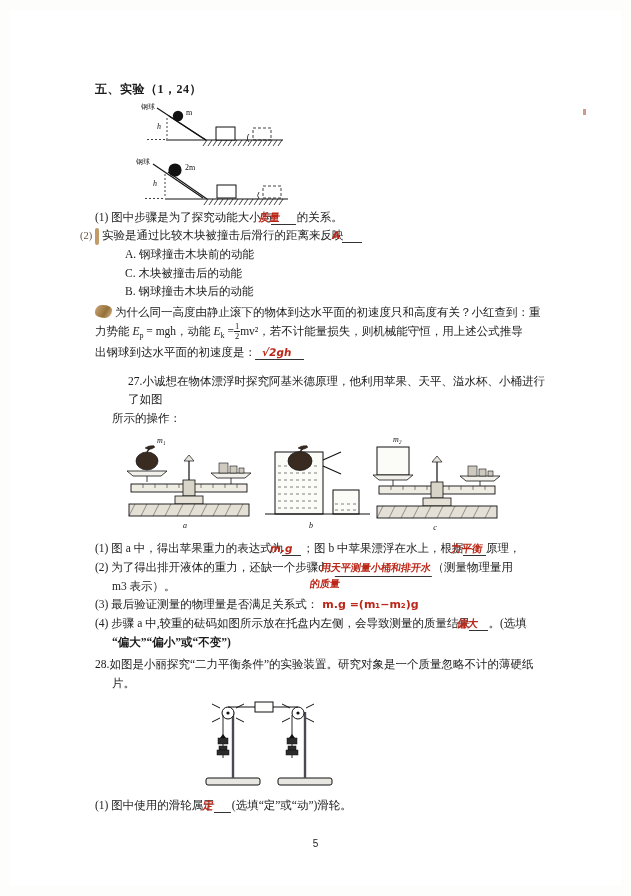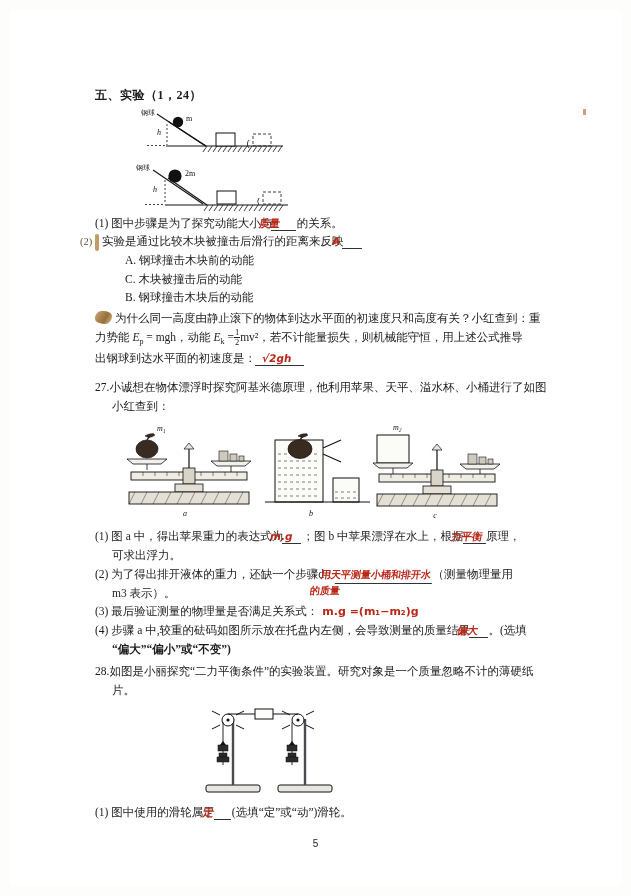--- a/index.html
+++ b/index.html
@@ -5,21 +5,21 @@
   html,body{margin:0;padding:0;background:#6e6e6e;}
   body{font-family:"Liberation Serif","DejaVu Serif",serif;}
   .page{
     position:relative;width:631px;height:896px;background:#fdfdfb;margin:0 auto;
     overflow:hidden;
   }
   .sheet{
     position:absolute;left:10px;top:10px;width:611px;height:876px;background:#ffffff;
   }
   .content{
-    position:absolute;left:85px;top:76px;width:455px;
+    position:absolute;left:85px;top:70px;width:455px;
     font-size:11.5px;line-height:1.55;color:#1b1b1b;
   }
   .sec-title{font-size:12px;font-weight:bold;letter-spacing:.5px;margin-bottom:2px;}
   .qline{font-size:11.5px;margin:0 0 1px 0;}
   .sub{padding-left:17px;text-indent:-17px;margin:1px 0;}
   .opt{padding-left:30px;margin:0.5px 0;}
   .blank-red{
     color:#bb2718;font-family:"DejaVu Sans",sans-serif;font-weight:bold;font-size:10.5px;
     border-bottom:1px solid #333;padding:0 10px 0 4px;display:inline-block;
     transform:skewX(-9deg);line-height:1.1;
@@ -164,22 +164,22 @@
       <span>力势能</span>
       <span class="mono-i">E</span><sub>p</sub>
       <span>= mgh，动能</span>
       <span class="mono-i">E</span><sub>k</sub>
       <span>=</span><span class="frac"><span class="n">1</span><span class="d">2</span></span><span>mv²，若不计能量损失，则机械能守恒，用上述公式推导</span>
     </div>
     <div class="sub" style="padding-left:0;text-indent:0;">
       <span>出钢球到达水平面的初速度是：</span><span class="blank-red" style="padding:0 14px 0 6px;">√2gh</span>
     </div>
 
-    <div class="qline" style="margin-top:12px;">27.小诚想在物体漂浮时探究阿基米德原理，他利用苹果、天平、溢水杯、小桶进行了如图</div>
-    <div class="qline" style="padding-left:17px;">小红查到：</div>
+    <div class="qline" style="margin-top:12px;margin-left:33px;">27.小诚想在物体漂浮时探究阿基米德原理，他利用苹果、天平、溢水杯、小桶进行了如图</div>
+    <div class="qline" style="padding-left:17px;">所示的操作：</div>
 
     <div class="figwrap" style="height:108px;margin:2px 0 2px 20px;">
       <svg width="400" height="108" viewBox="0 0 400 108">
 
         <g stroke="#111" fill="none">
           <text x="42" y="13" font-size="8" font-style="italic" font-family="Liberation Serif, serif" fill="#111" stroke="none">m₁</text>
           <ellipse cx="32" cy="31" rx="11" ry="9" fill="#3a2b20" stroke="#111" stroke-width=".7"></ellipse>
           <path d="M32 22 q3 -5 7 -6" stroke="#2a1f17" stroke-width="1.4" fill="none"></path>
           <path d="M30 18 q6 -4 10 -1 q-5 4 -10 1z" fill="#3a2b20" stroke="#111" stroke-width=".5"></path>
 
@@ -289,21 +289,20 @@
                 <line x1="376" y1="76" x2="370" y2="88"></line>
           </g>
           <text x="320" y="100" font-size="8" font-style="italic" font-family="Liberation Serif, serif" fill="#111" stroke="none" text-anchor="middle">c</text>
         </g>
       </svg>
     </div>
 
     <div class="sub">
       <span>(1) 图 a 中，得出苹果重力的表达式为</span><span class="blank-red">m.g</span><span>；图 b 中苹果漂浮在水上，根据</span><span class="blank-red nopad">力平衡</span><span>原理，</span>
     </div>
-    <div class="sub" style="padding-left:17px;text-indent:0;">可求出浮力。</div>
 
     <div class="sub">
       <span>(2) 为了得出排开液体的重力，还缺一个步骤d：</span><span class="hand-long">用天平测量小桶和排开水</span><span>（测量物理量用</span>
     </div>
     <div class="sub" style="padding-left:17px;text-indent:0;position:relative;">
       <span>m3 表示）。</span>
       <span class="hand-cont" style="position:absolute;left:215px;top:-2px;">的质量</span>
     </div>
 
     <div class="sub">

